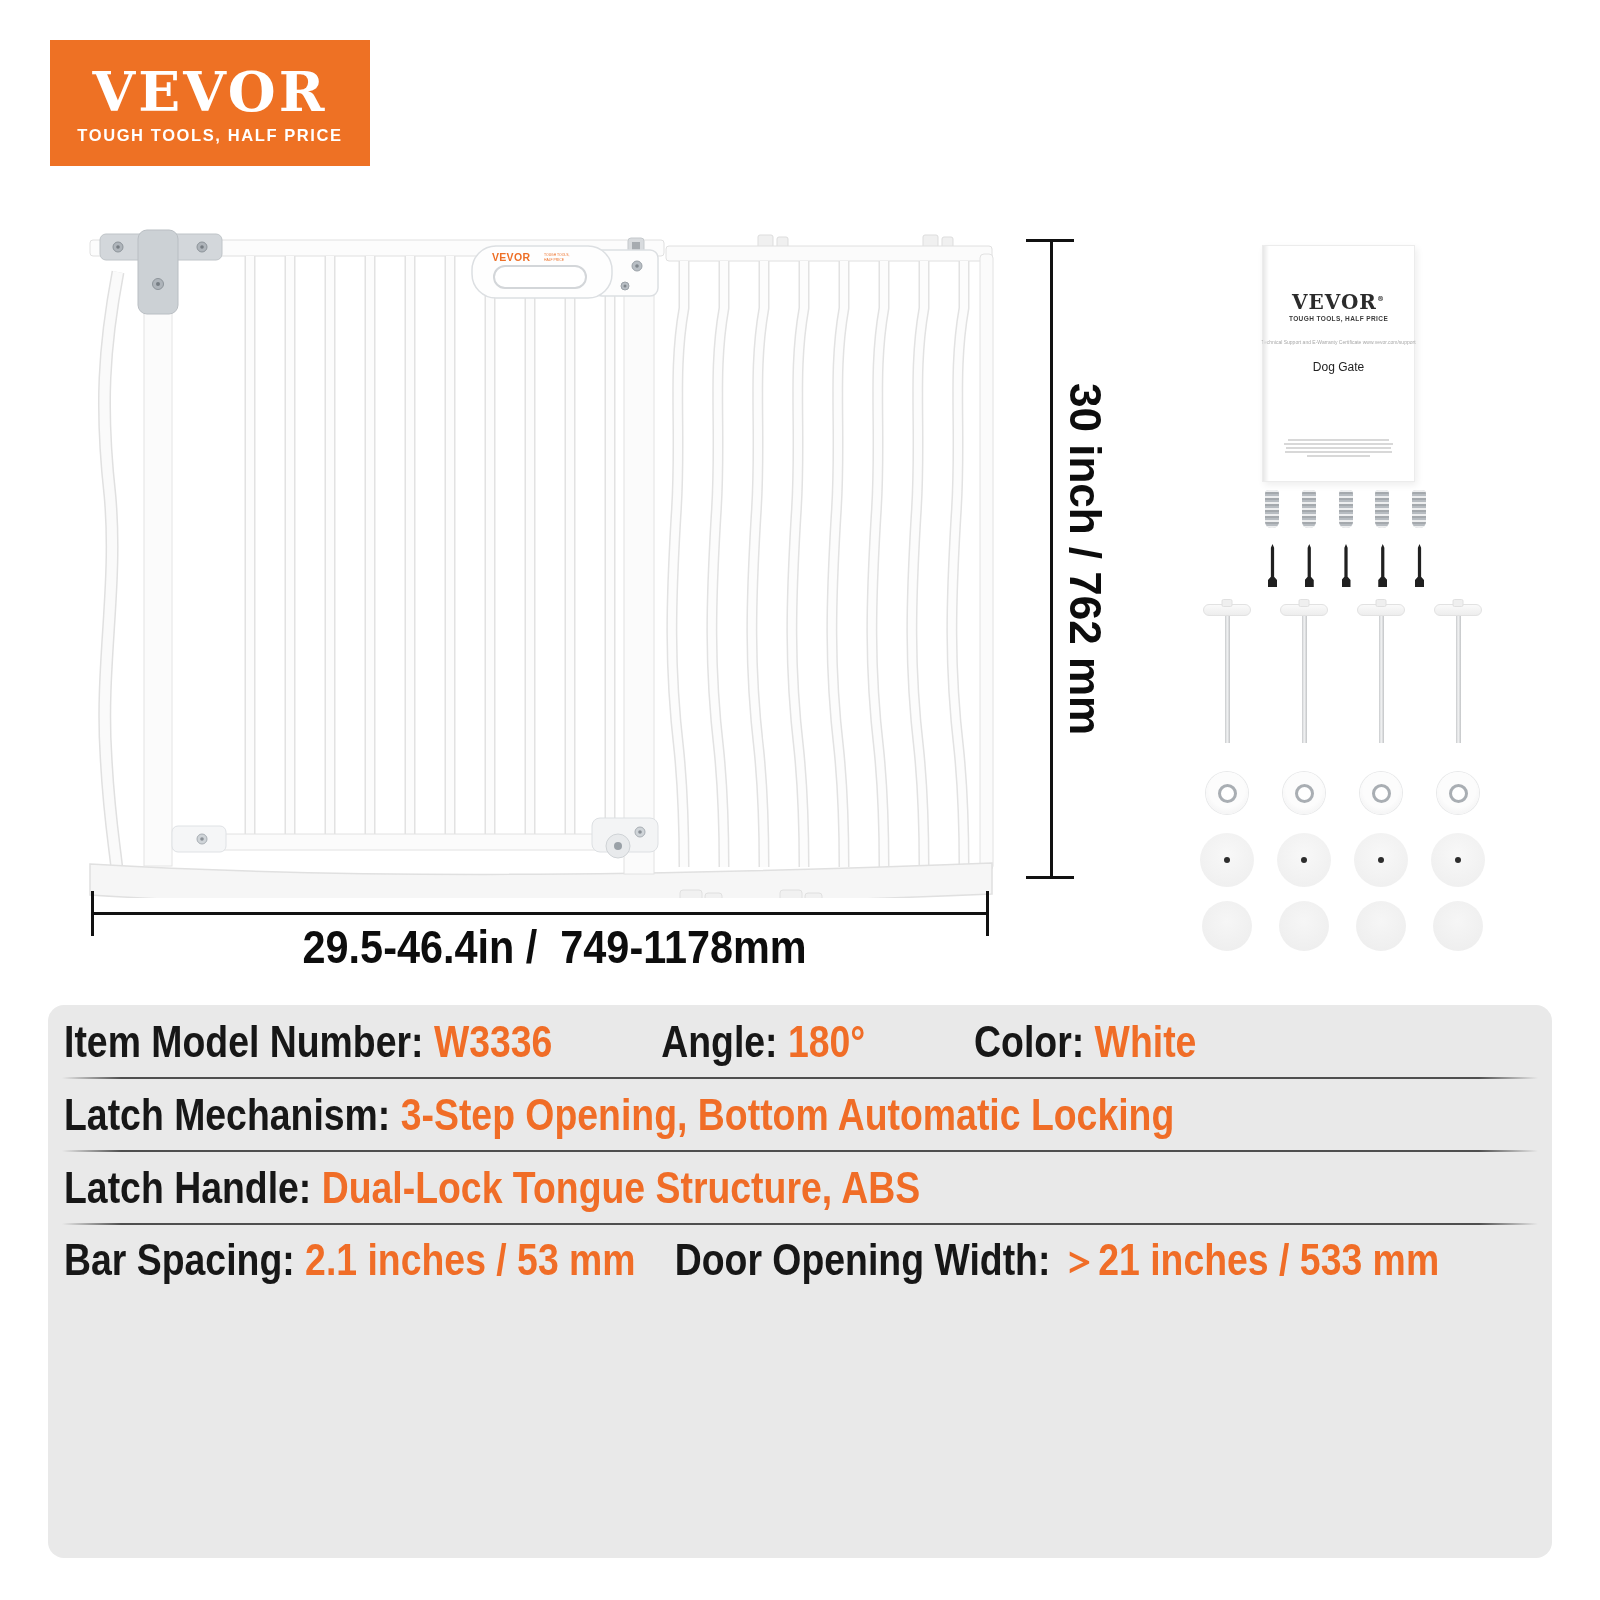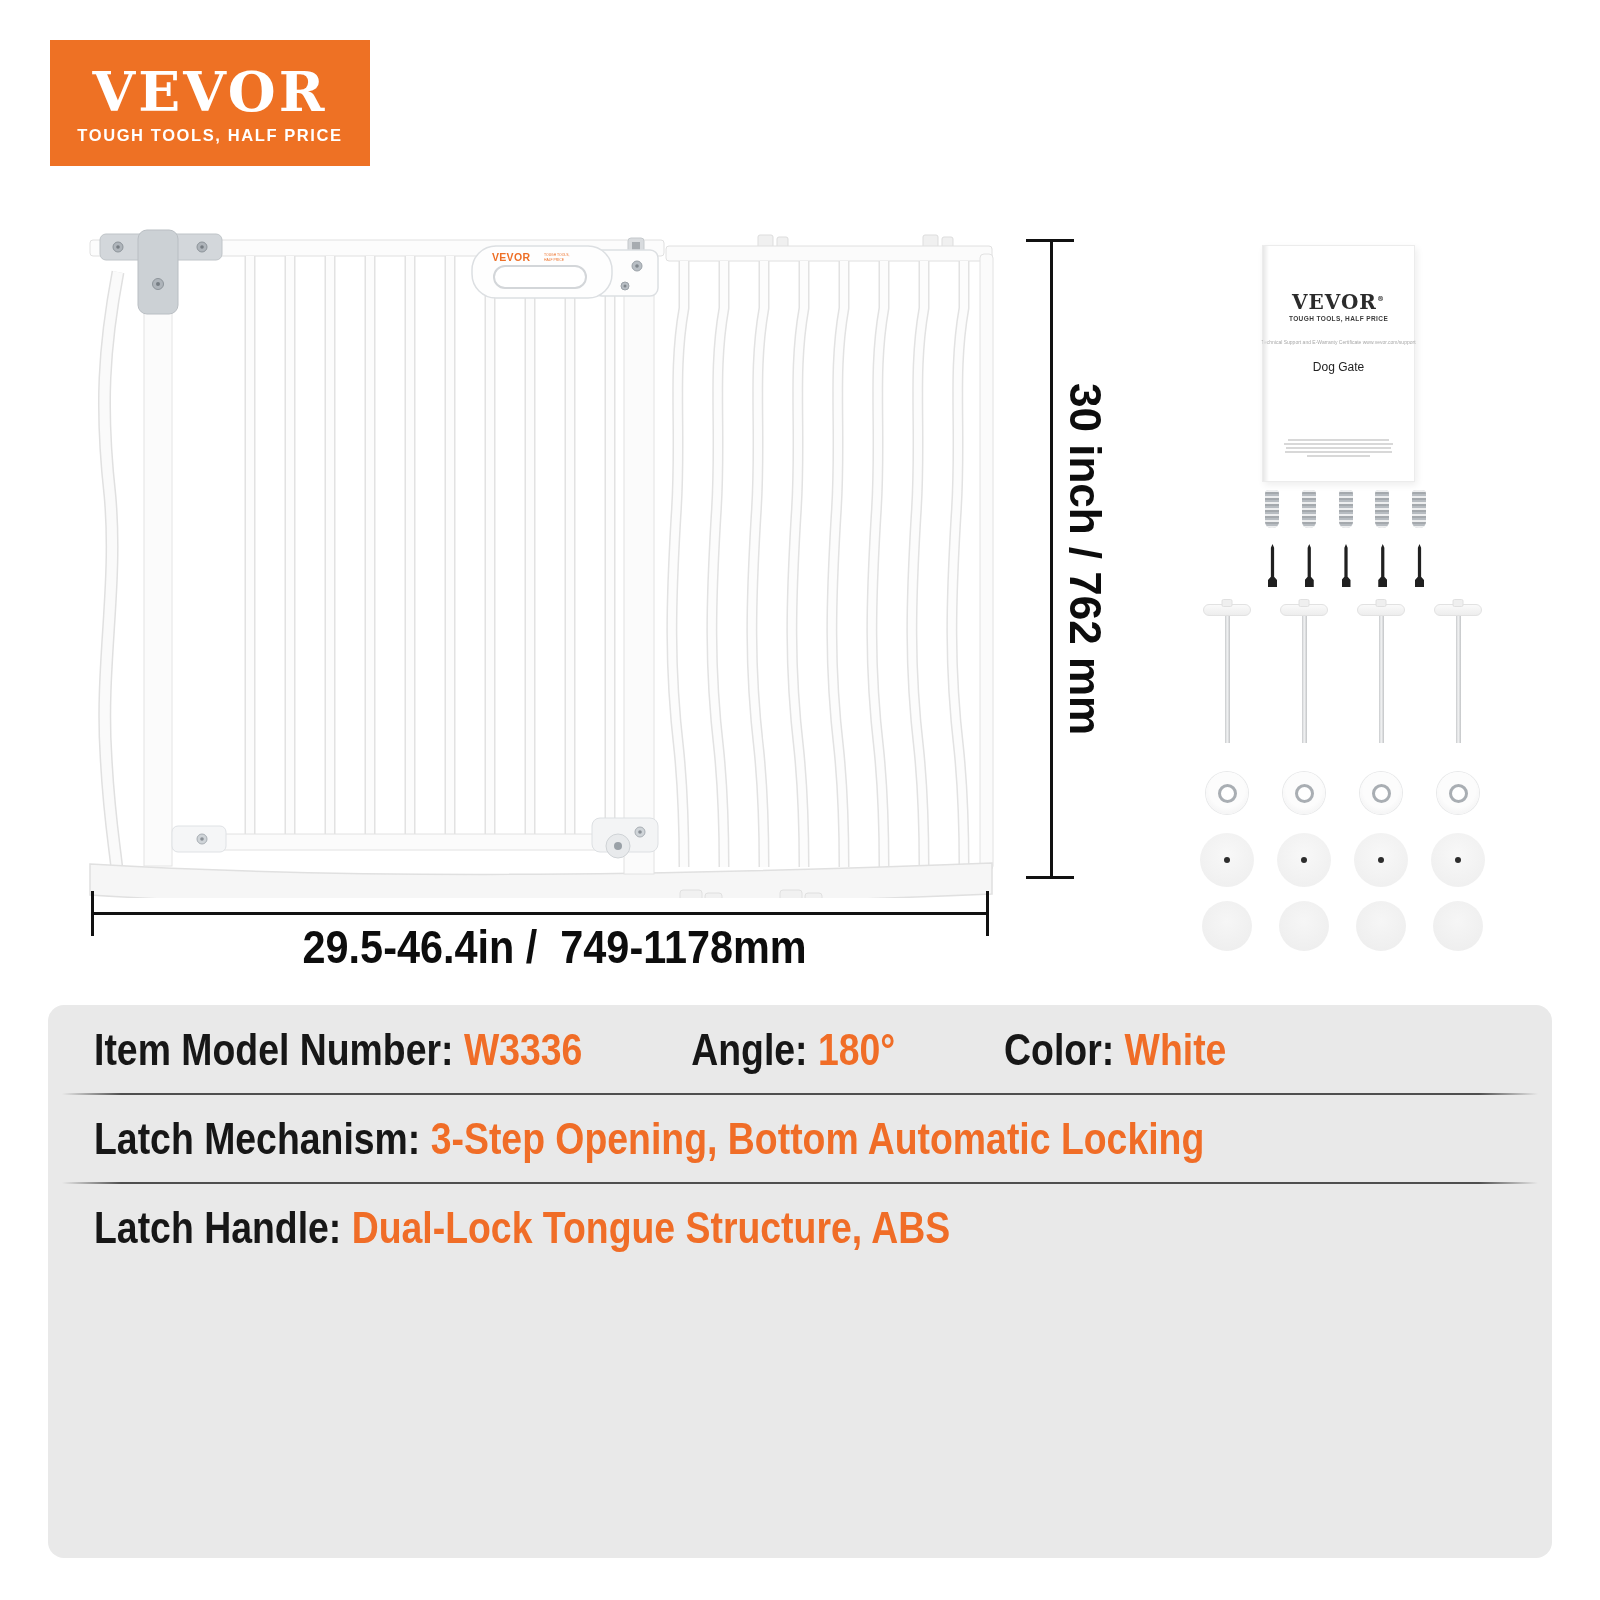--- a/index.html
+++ b/index.html
@@ -71,21 +71,21 @@
   .knob-hole{width:13px;height:13px;border:3px solid #a9aeb3;border-radius:50%;background:#fff;}
   .cup-dot{width:54px;height:54px;border-radius:50%;position:relative;
     background:radial-gradient(circle at 50% 40%,#f8f8f8,#ededed);}
   .cup-dot::after{content:'';position:absolute;left:50%;top:50%;width:6px;height:6px;margin:-3px 0 0 -3px;
     border-radius:50%;background:#2d2d2d;}
   .cup-plain{width:50px;height:50px;border-radius:50%;
     background:radial-gradient(circle at 50% 40%,#f6f6f6,#ececec);}
   
   .spec-table{position:absolute;left:48px;top:965px;width:1504px;height:553px;
     background:#e9e9e9;border-radius:16px;}
-  .spec-row{position:relative;height:89px;display:flex;align-items:center;padding-left:46px;box-sizing:border-box;}
+  .spec-row{position:relative;height:73px;display:flex;align-items:center;padding-left:16px;box-sizing:border-box;}
   .spec-row + .spec-row::before{content:'';position:absolute;left:14px;right:14px;top:-1px;height:2px;
     background:linear-gradient(90deg,rgba(62,62,62,0),rgba(62,62,62,.9) 4%,rgba(62,62,62,.9) 96%,rgba(62,62,62,0));}
   .spec-row-inner{display:inline-flex;align-items:baseline;font-size:44px;font-weight:bold;
     transform:scaleX(.85);transform-origin:0 50%;white-space:pre;}
   .spec-pair + .spec-pair{margin-left:46px;}
   .spec-row:first-child .spec-pair + .spec-pair{margin-left:128px;}
   .spec-label{color:#171717;}
   .spec-value{color:#f06d27;}
 </style>
 </head>
@@ -295,15 +295,18 @@
   <div class="spec-table">
       <div class="spec-row">
         <div class="spec-row-inner"><span class="spec-pair"><span class="spec-label">Item Model Number: </span><span class="spec-value">W3336</span></span><span class="spec-pair"><span class="spec-label">Angle: </span><span class="spec-value">180°</span></span><span class="spec-pair"><span class="spec-label">Color: </span><span class="spec-value">White</span></span></div>
       </div>
       <div class="spec-row">
         <div class="spec-row-inner"><span class="spec-pair"><span class="spec-label">Latch Mechanism: </span><span class="spec-value">3-Step Opening, Bottom Automatic Locking</span></span></div>
       </div>
       <div class="spec-row">
         <div class="spec-row-inner"><span class="spec-pair"><span class="spec-label">Latch Handle: </span><span class="spec-value">Dual-Lock Tongue Structure, ABS</span></span></div>
       </div>
+      <div class="spec-row">
+        <div class="spec-row-inner"><span class="spec-pair"><span class="spec-label">Bar Spacing: </span><span class="spec-value">2.1 inches / 53 mm</span></span><span class="spec-pair"><span class="spec-label">Door Opening Width: </span><span class="spec-value">＞21 inches / 533 mm</span></span></div>
+      </div>
     </div>
 
 </div>
 
 </body></html>

